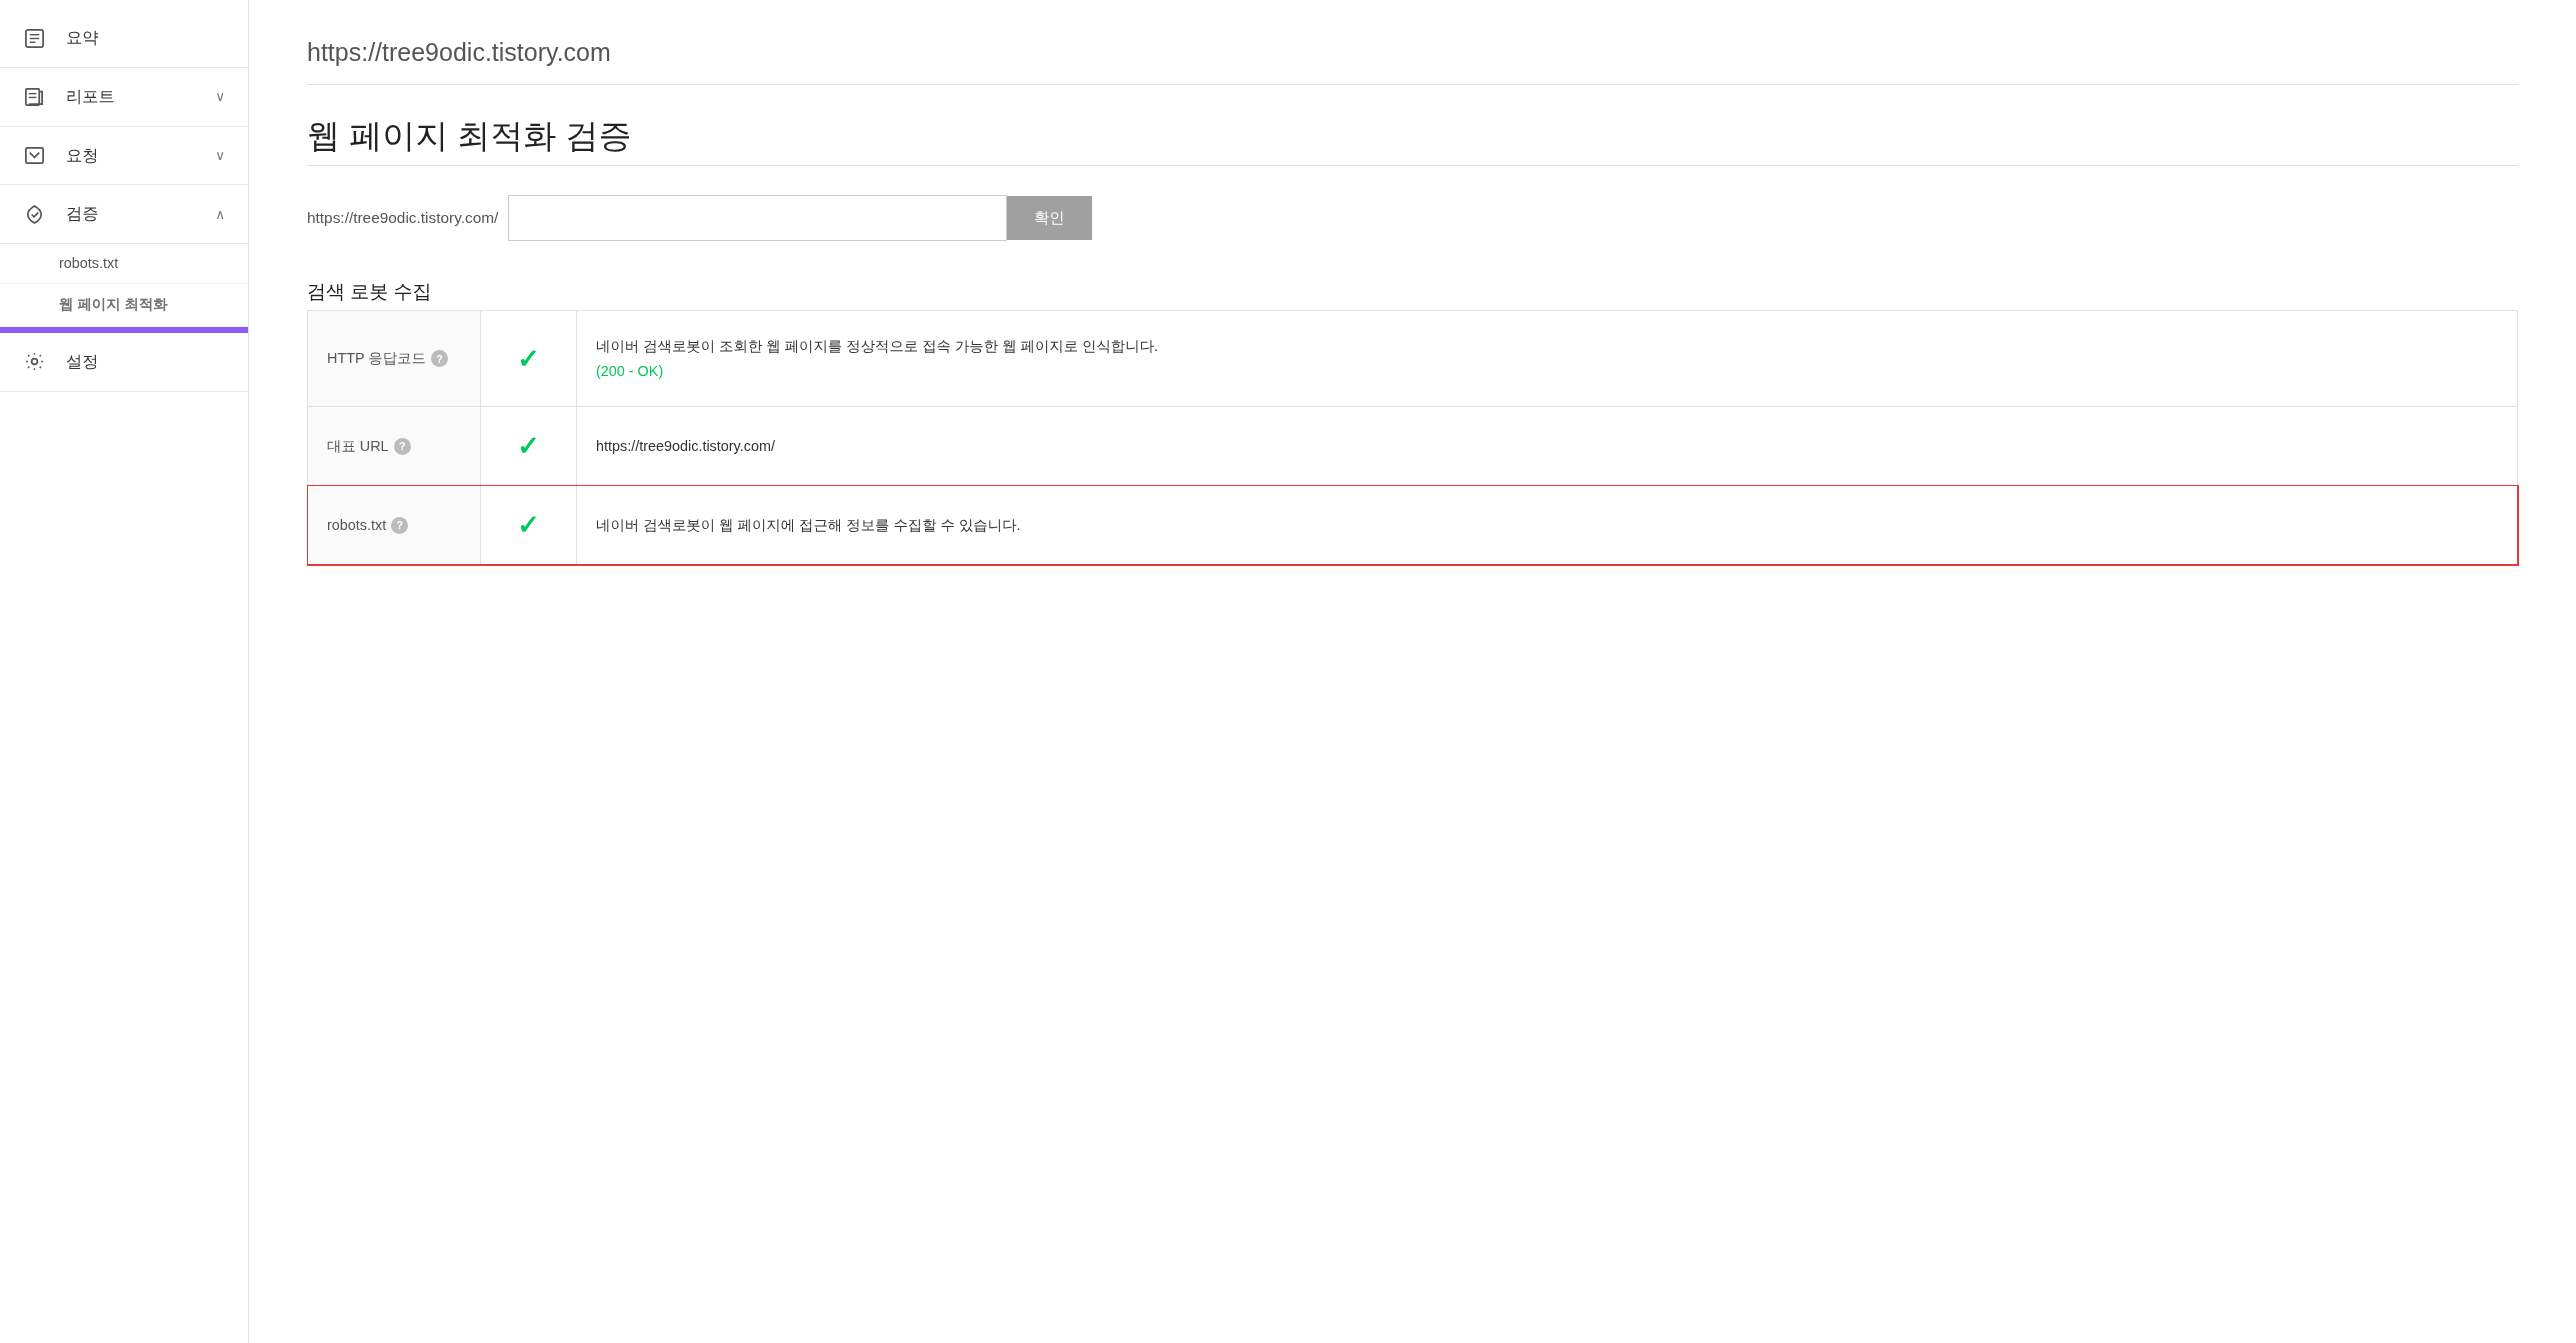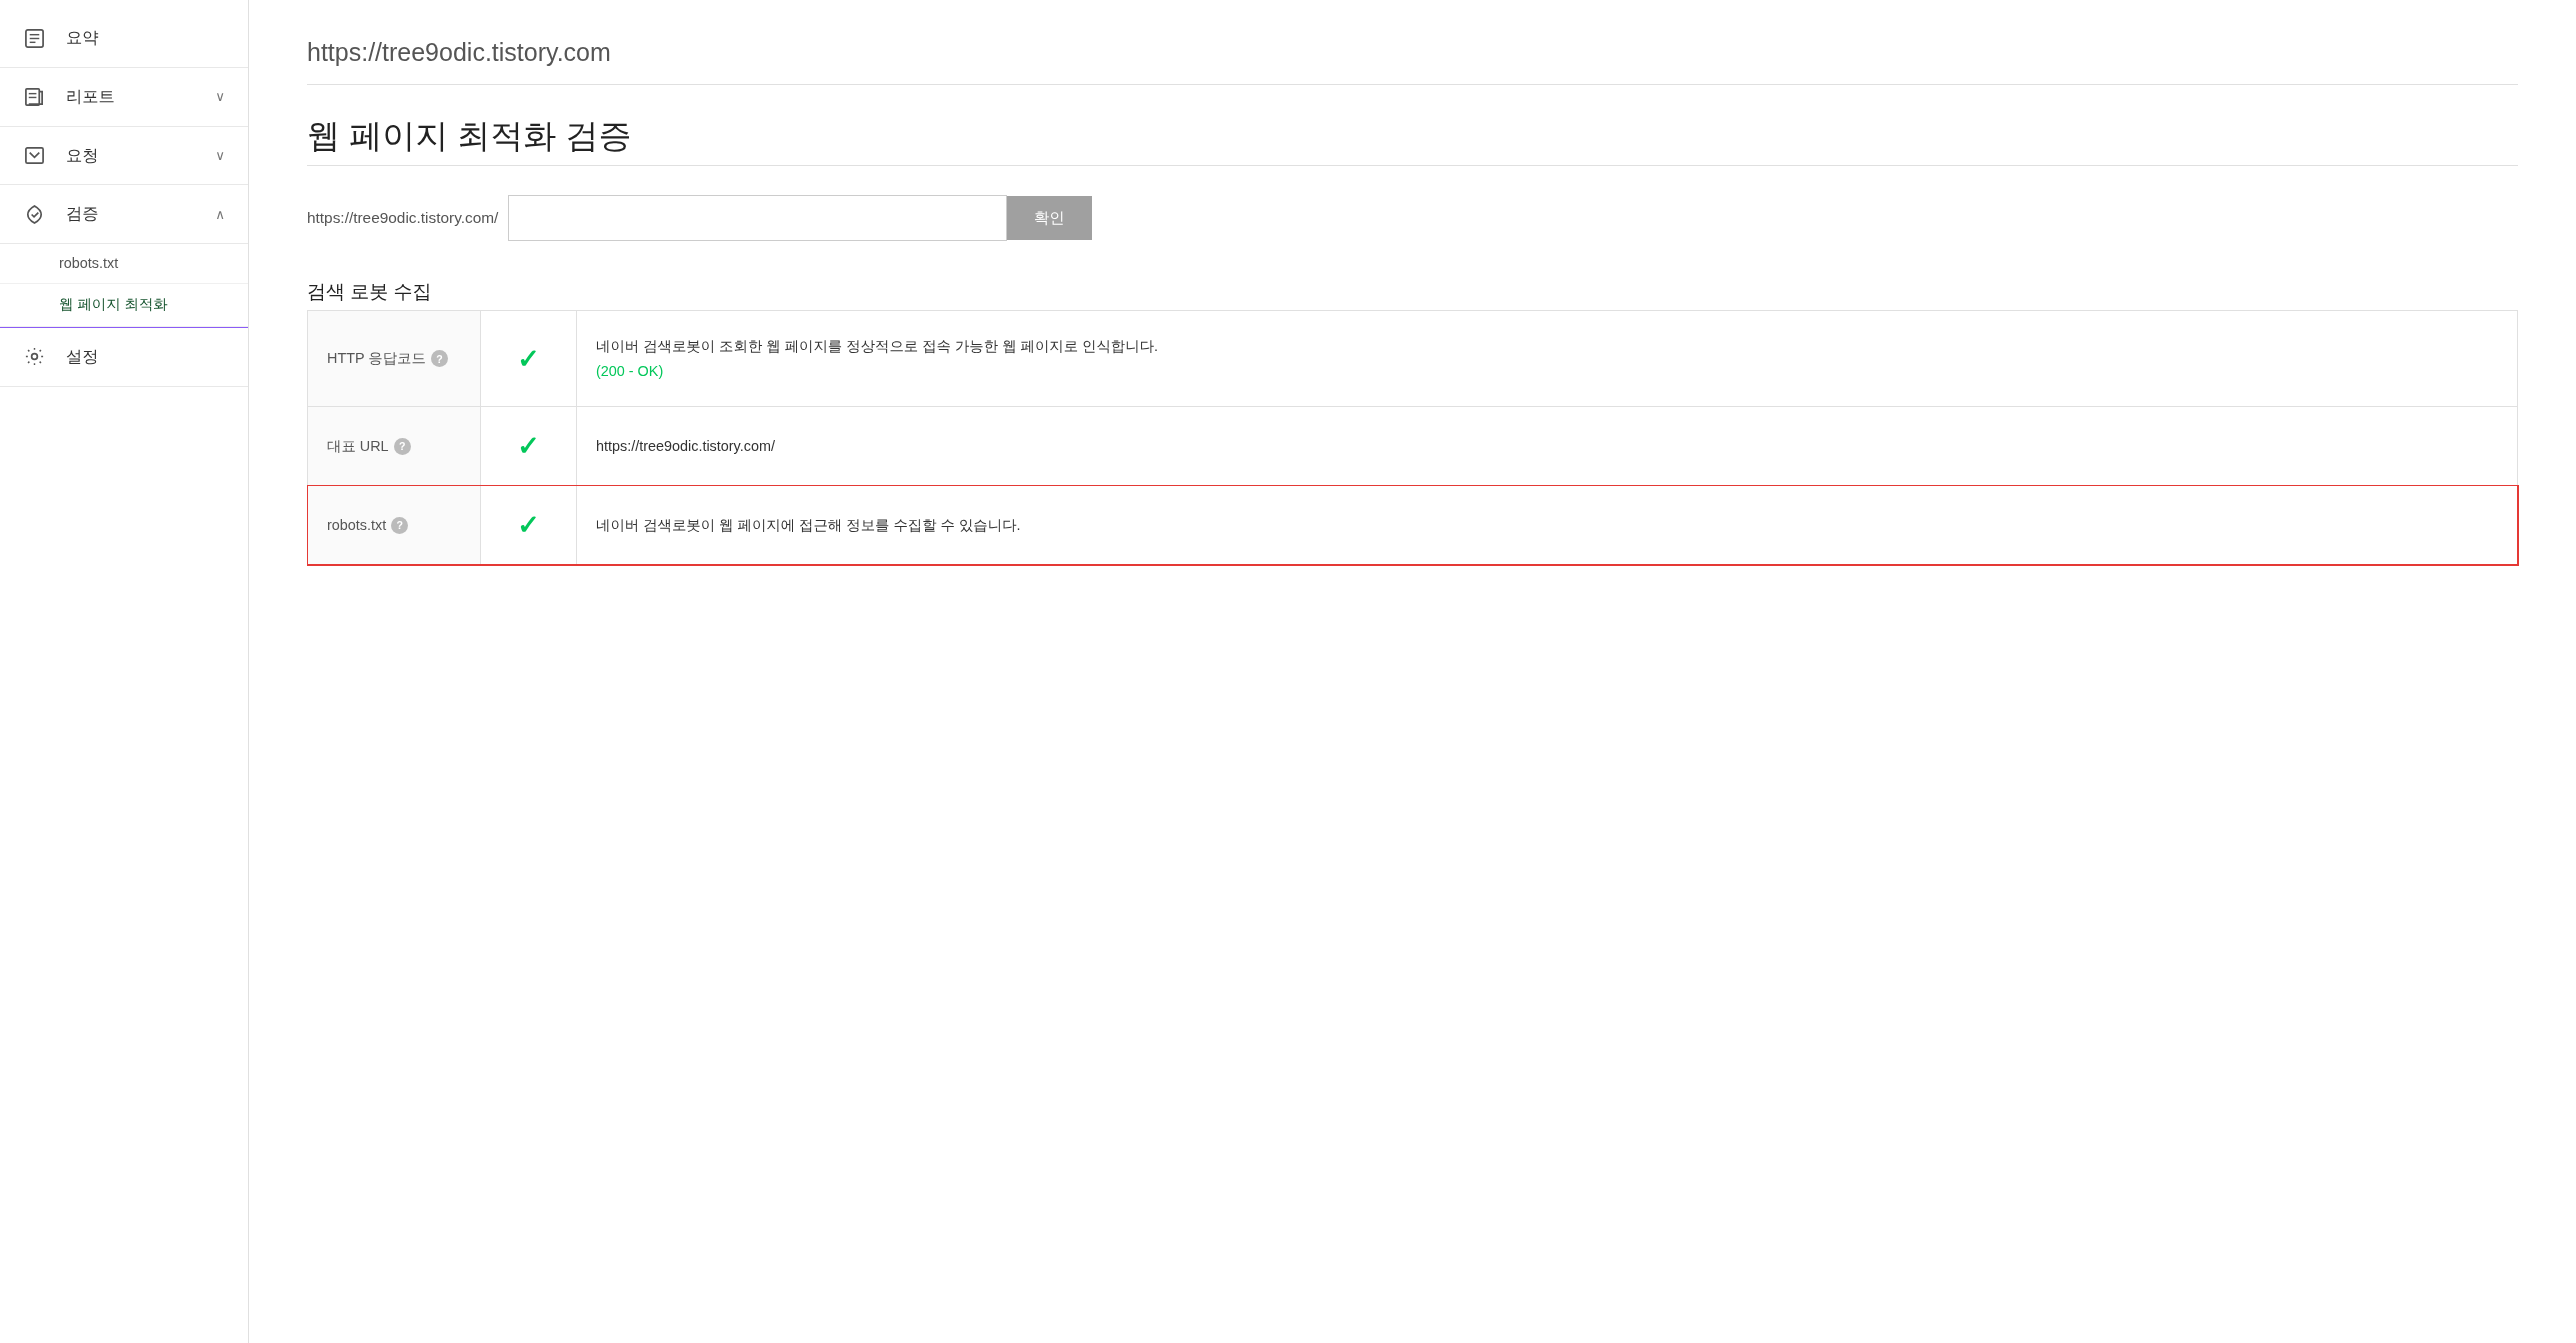--- a/index.html
+++ b/index.html
@@ -55,22 +55,22 @@
       background: #fff;
     }
     .sidebar-sub-item {
       padding: 11.5px 23px 11.5px 59px;
       font-size: 14.4px;
       color: #555;
       cursor: pointer;
       border-bottom: 1px solid #f0f0f0;
     }
     .sidebar-sub-item.active {
-      color: #14532d;
-      font-weight: 400;
+      color: #737373;
+      font-weight: 700;
     }
 
     
     .main {
       flex: 1;
       padding: 38px 58px;
       background: #fff;
     }
 
     .site-url {
@@ -256,21 +256,21 @@
 
   <div class="sidebar-sub">
     <div class="sidebar-sub-item">
       <span>robots.txt</span>
     </div>
     <div class="sidebar-sub-item active">
       <span>웹 페이지 최적화</span>
     </div>
   </div>
 
-  <div class="sidebar-item" style="border-top: 1px solid #8b5cf6;">
+  <div class="sidebar-item" style="border-top: 6px solid #8b5cf6;">
     <div class="left">
       <span class="sidebar-icon">
         <svg width="21" height="21" viewBox="0 0 22 22" fill="none">
           <circle cx="11" cy="11" r="3" stroke="#555" stroke-width="1.8" fill="none"></circle>
           <path d="M11 2v2M11 18v2M2 11h2M18 11h2M4.22 4.22l1.41 1.41M16.37 16.37l1.41 1.41M4.22 17.78l1.41-1.41M16.37 5.63l1.41-1.41" stroke="#555" stroke-width="1.5"></path>
         </svg>
       </span>
       <span>설정</span>
     </div>
   </div>

